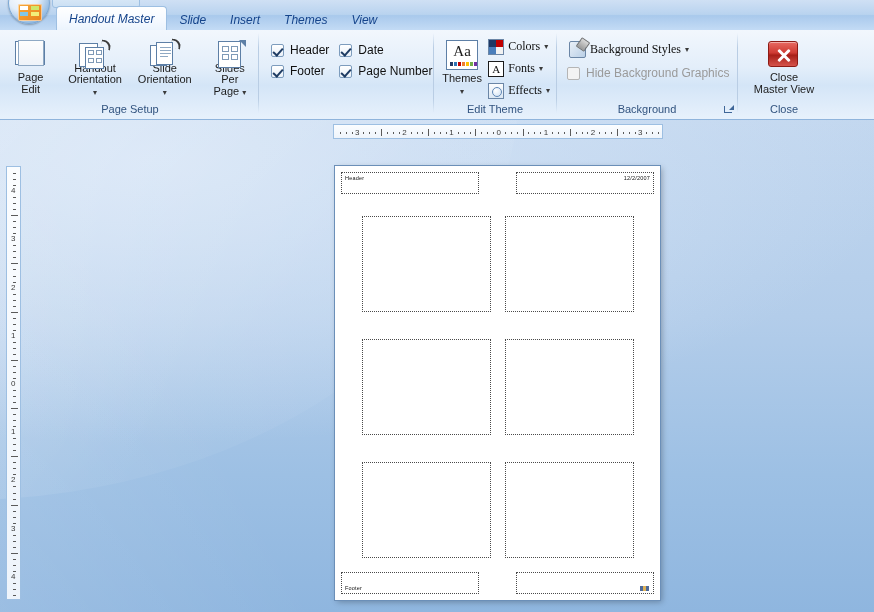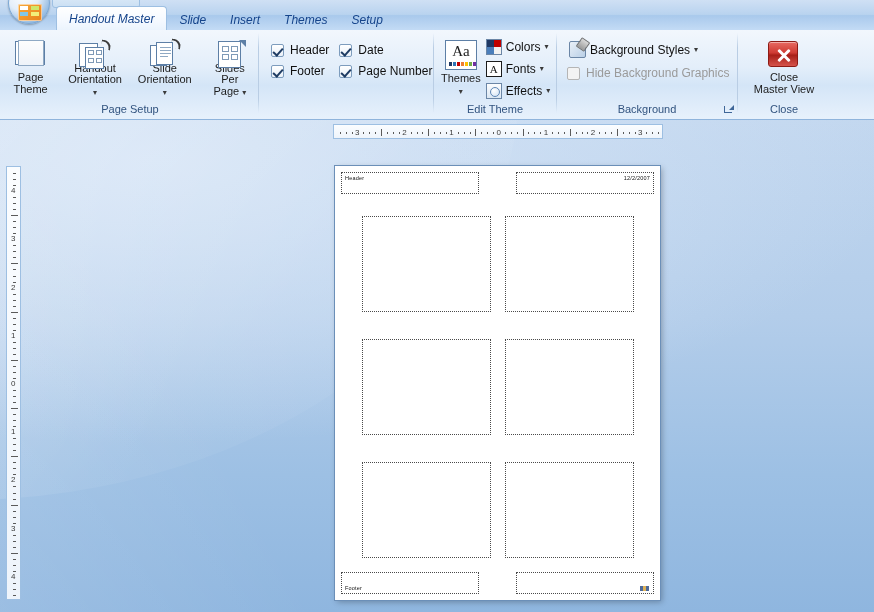--- a/index.html
+++ b/index.html
@@ -158,21 +158,21 @@
     border: 1px solid #5d7fa6; position: relative;
   }
   .ico-themes .aa {
     position: absolute; left: 0; right: 0; top: 2px; text-align: center;
     font-family: "Liberation Serif", serif; font-size: 15px; color: #1b1b1b; line-height: 16px;
   }
   .ico-themes .swatches { position: absolute; left: 3px; bottom: 3px; display: flex; gap: 1px; }
   .ico-themes .swatches i { width: 3px; height: 4px; display: block; }
 
   .small-row { display: flex; align-items: center; gap: 4px; height: 21px; cursor: default; padding: 0 2px; }
-  .small-row .t { font-size: 12px; color: #101010; }
+  .small-row .t { font-size: 12px; color: #101010; font-family: Liberation Serif, serif; }
   .small-row .caret { font-size: 8px; color: #3a3a3a; }
   .mini { width: 16px; height: 16px; position: relative; }
   .mini-colors { border: 1px solid #6b86a6; }
   .mini-colors i { position: absolute; width: 7px; height: 7px; }
   .mini-fonts {
     border: 1px solid #1b1b1b; background: #fff;
     font-family: "Liberation Serif", serif; font-size: 11px; color: #111;
     text-align: center; line-height: 14px;
   }
   .mini-effects { border: 1px solid #6b86a6; background: linear-gradient(to bottom,#fcfdfe,#dbe7f3); }
@@ -292,34 +292,34 @@
   <div class="tabstrip">
     <div class="officebtn">
       <div class="logo"></div>
     </div>
     <div class="qat"></div>
     <div class="tabs">
       <div class="tab active"><span>Handout Master</span></div>
       <div class="tab"><span>Slide</span></div>
       <div class="tab"><span>Insert</span></div>
       <div class="tab"><span>Themes</span></div>
-      <div class="tab"><span>Setup</span></div>
+      <div class="tab"><span>View</span></div>
     </div>
   </div>
 
   <div class="ribbon">
     <div class="groups">
 
       <div class="group" style="width:256px">
         <div class="group-body" style="gap:13px; padding-left:6px">
           <div class="bigbtn">
             <div class="ico">
                 <div class="ico-pagesetup"></div>
               </div>
-            <div class="lbl"><span>Page</span><br><span>Theme</span></div>
+            <div class="lbl"><span>Page</span><br><span>Edit</span></div>
           </div>
           <div class="bigbtn" style="width:74px">
             <div class="ico ico-handout">
               <div class="pg"></div>
               <div class="pg2"></div>
               <div class="cell" style="left:9px;  top:11px"></div>
               <div class="cell" style="left:17px; top:11px"></div>
               <div class="cell" style="left:9px;  top:19px"></div>
               <div class="cell" style="left:17px; top:19px"></div>
               <div class="arrow"></div>

